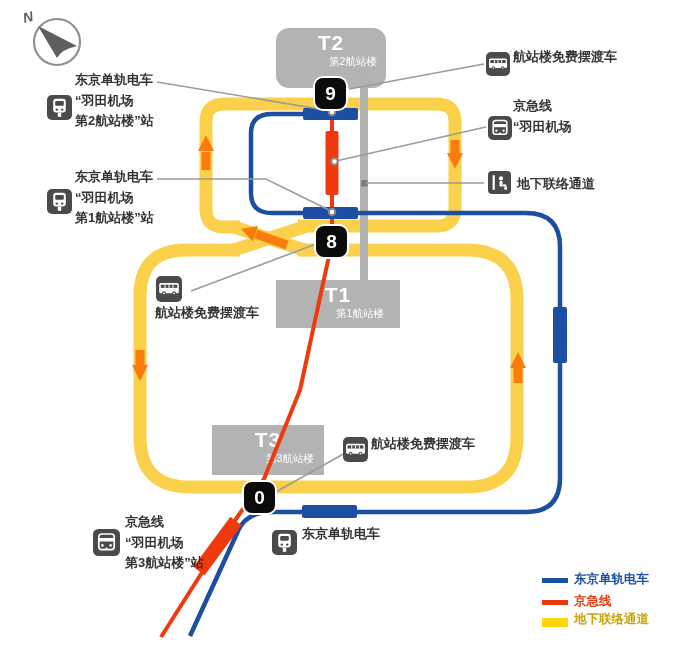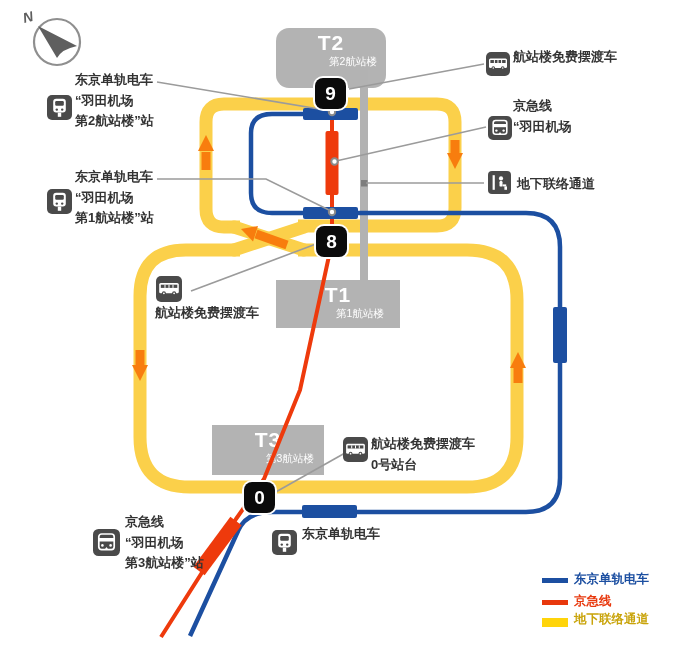--- a/index.html
+++ b/index.html
@@ -242,21 +242,20 @@
   <div class="maplabel" style="left:513px;top:96px;">
     <div>京急线</div>
     <div>“羽田机场</div>
   </div>
   <div class="maplabel" style="left:517px;top:174px;">地下联络通道</div>
   <div class="maplabel" style="left:155px;top:303px;">
     <div>航站楼免费摆渡车</div>
   </div>
   <div class="maplabel" style="left:371px;top:434px;">
     <div>航站楼免费摆渡车</div>
-    <div>0号站台</div>
   </div>
   <div class="maplabel" style="left:125px;top:512px;">
     <div>京急线</div>
     <div>“羽田机场</div>
     <div>第3航站楼”站</div>
   </div>
   <div class="maplabel" style="left:302px;top:524px;">
     <div>东京单轨电车</div>
   </div>
 

